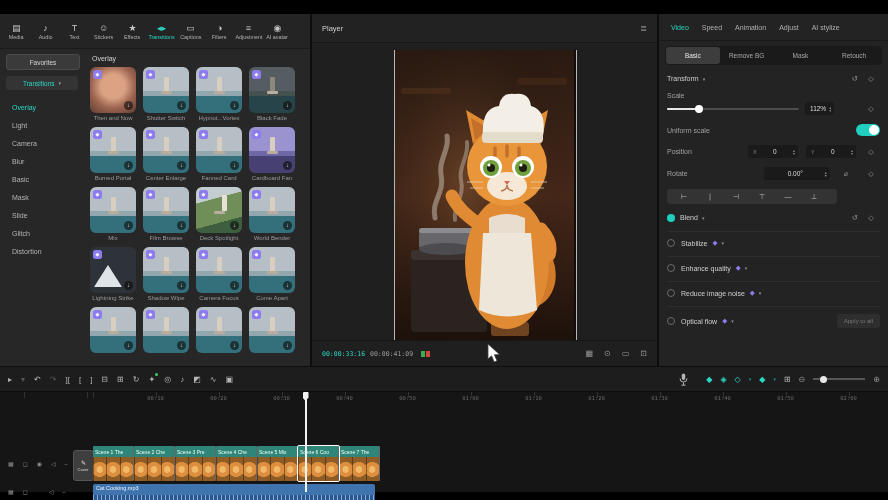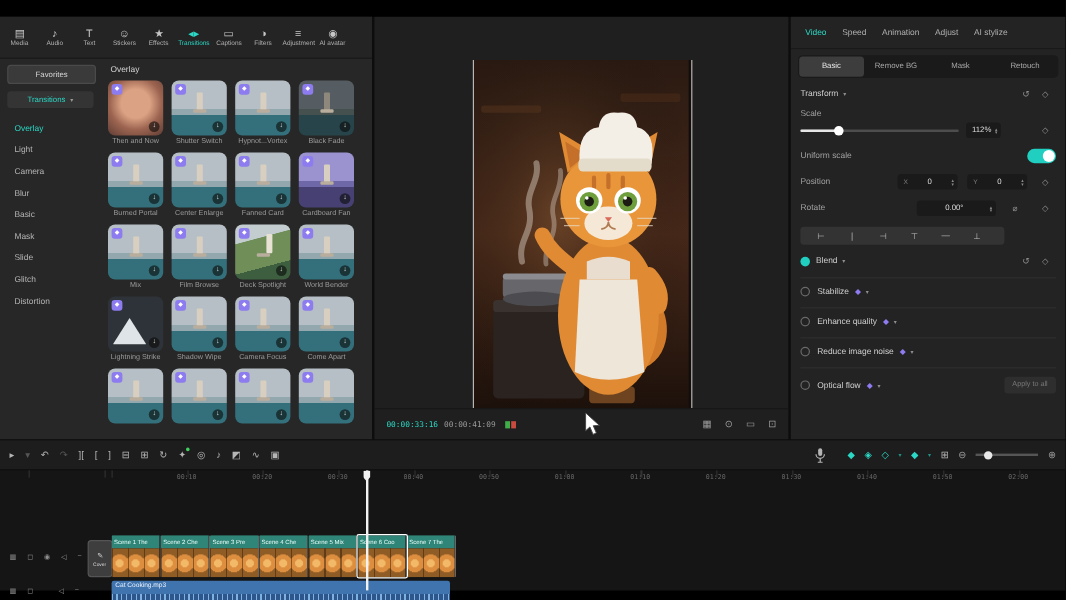--- a/index.html
+++ b/index.html
@@ -416,20 +416,24 @@
                 <span class="dl" data-name="download-icon">↓</span>
               </div>
               <div class="tname" data-name="transition-name"></div>
             </div>
           </div>
       </div>
     </div>
   </div>
 
   <div class="col-mid" data-name="player-panel">
+    <div class="player-head" data-name="player-header">
+      <span class="player-title" data-name="player-title">Player</span>
+      <span class="player-menu" data-name="player-settings-icon">≣</span>
+    </div>
 
     <div class="video-wrap" data-name="video-preview">
       <svg width="179" height="290" viewBox="0 0 179 290" data-name="cat-chef-video-frame">
         <defs>
           <linearGradient id="bgG" x1="0" y1="0" x2="0" y2="1">
             <stop offset="0" stop-color="#2a1a12"></stop>
               <stop offset=".5" stop-color="#48291a"></stop>
               <stop offset="1" stop-color="#1d110b"></stop>
           </linearGradient>
           <radialGradient id="glow" cx=".4" cy=".45" r=".65">

